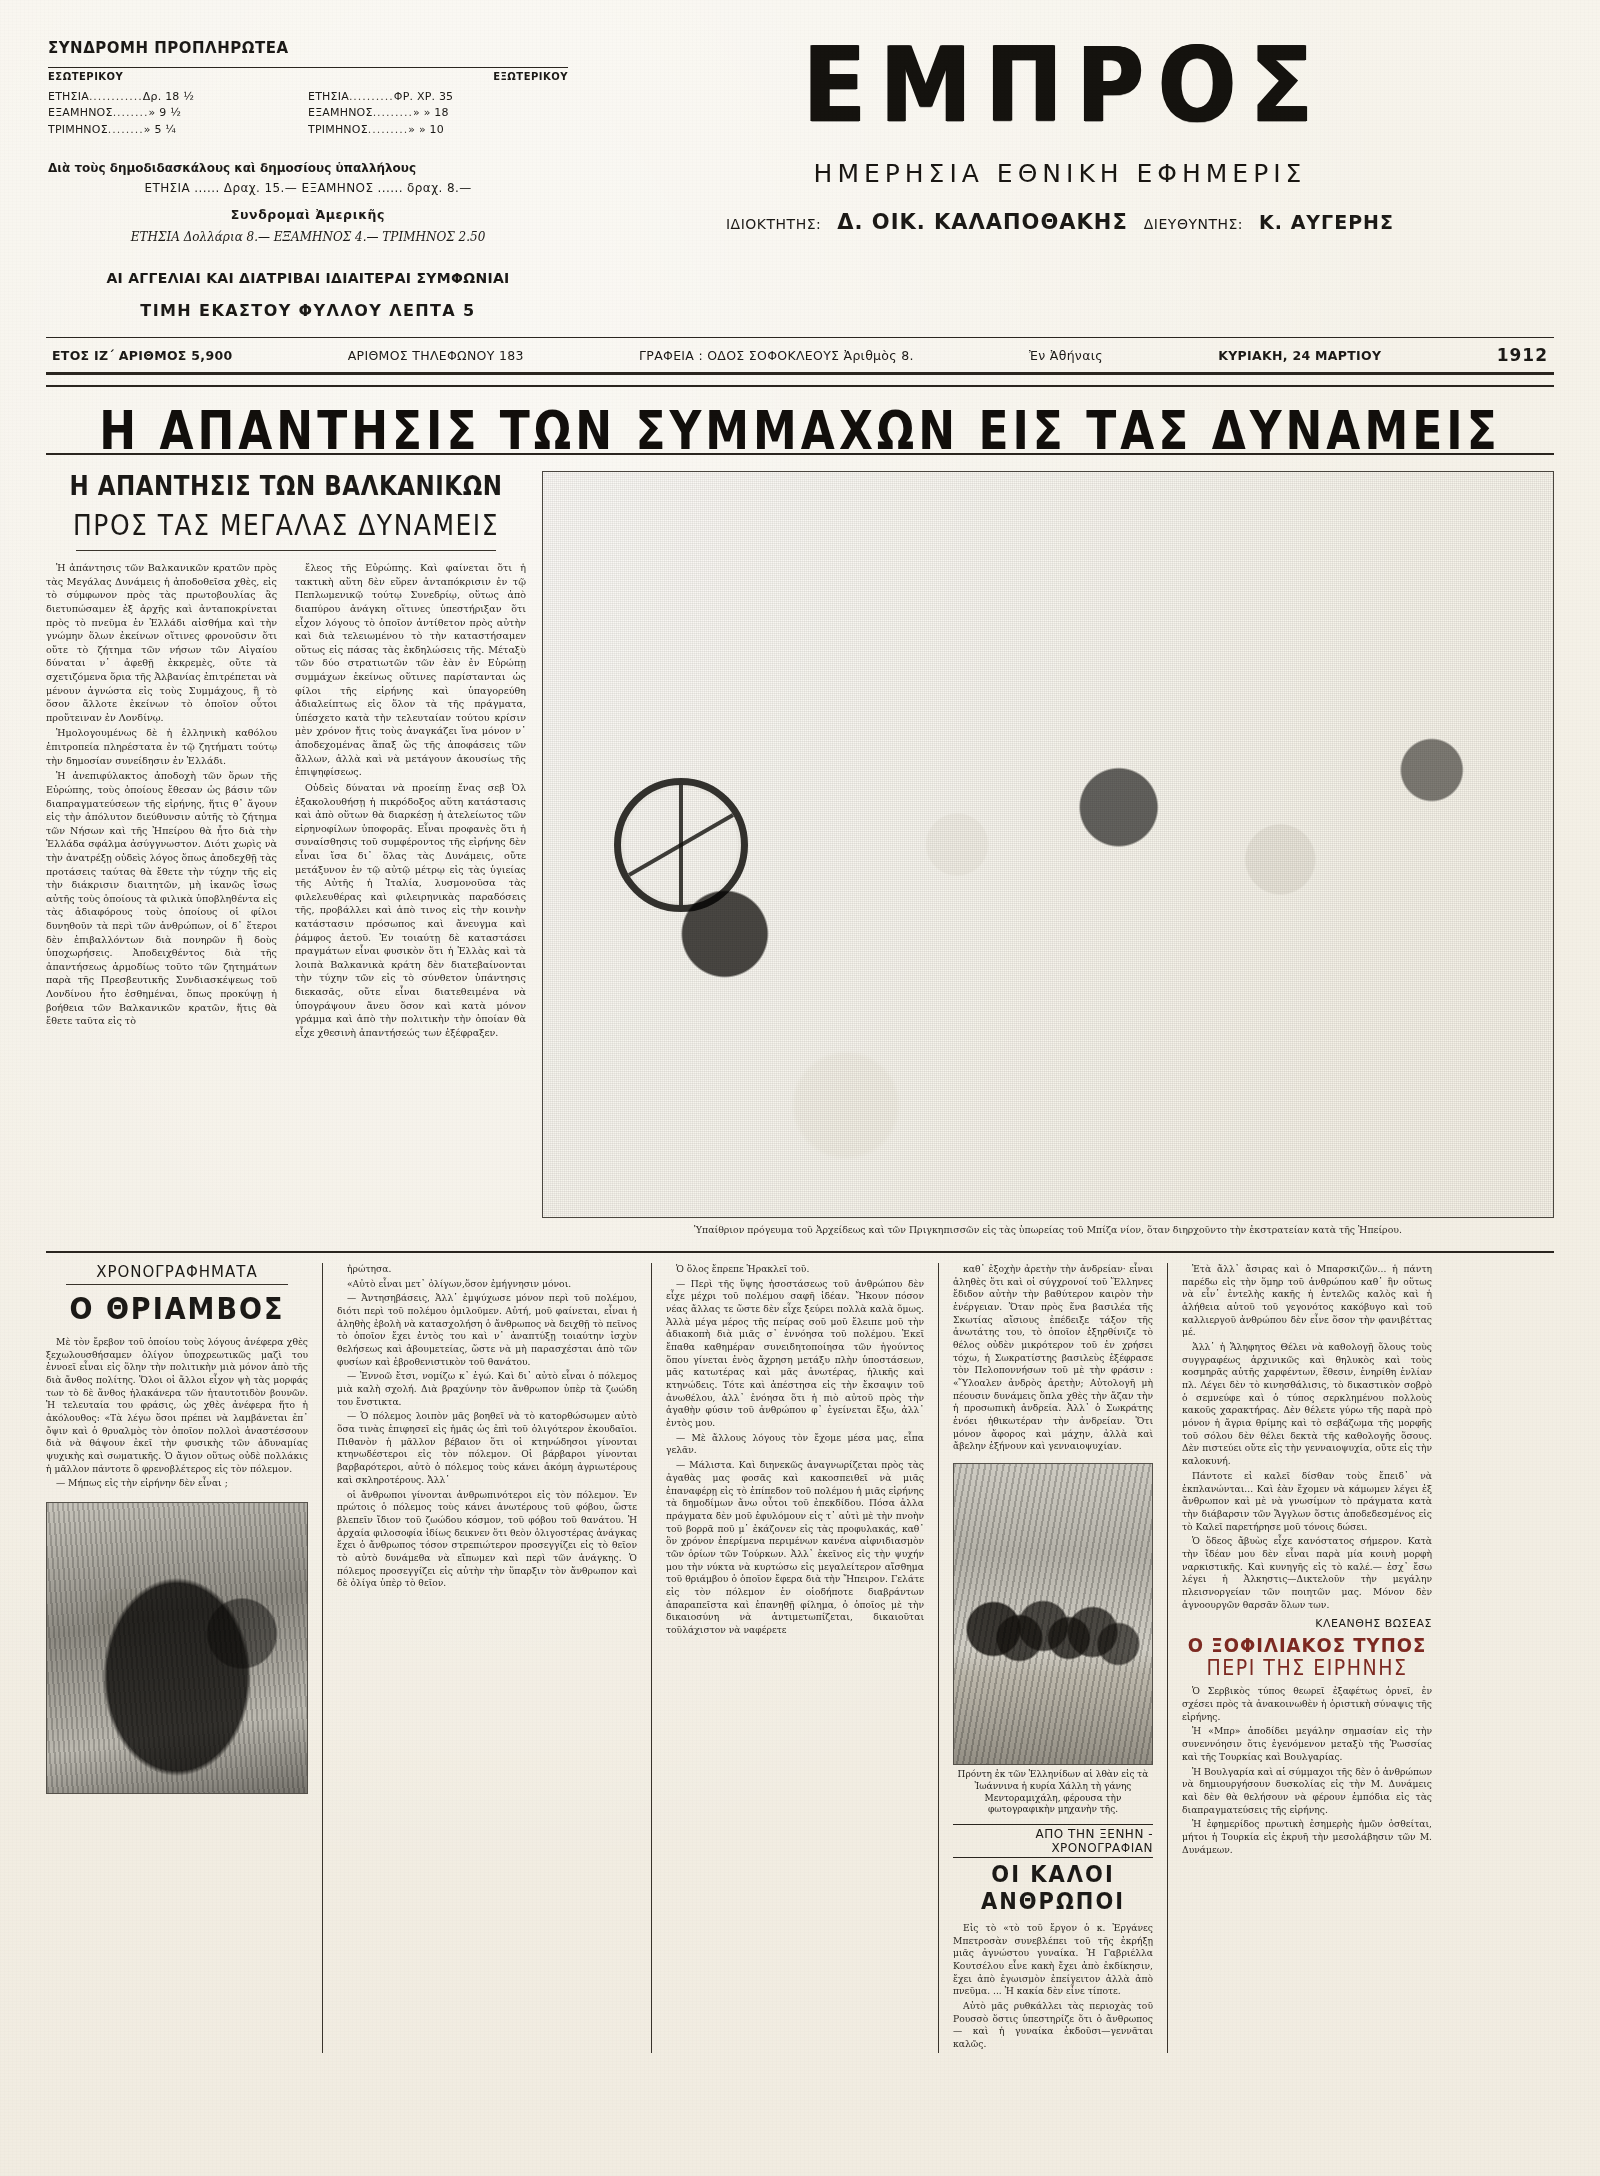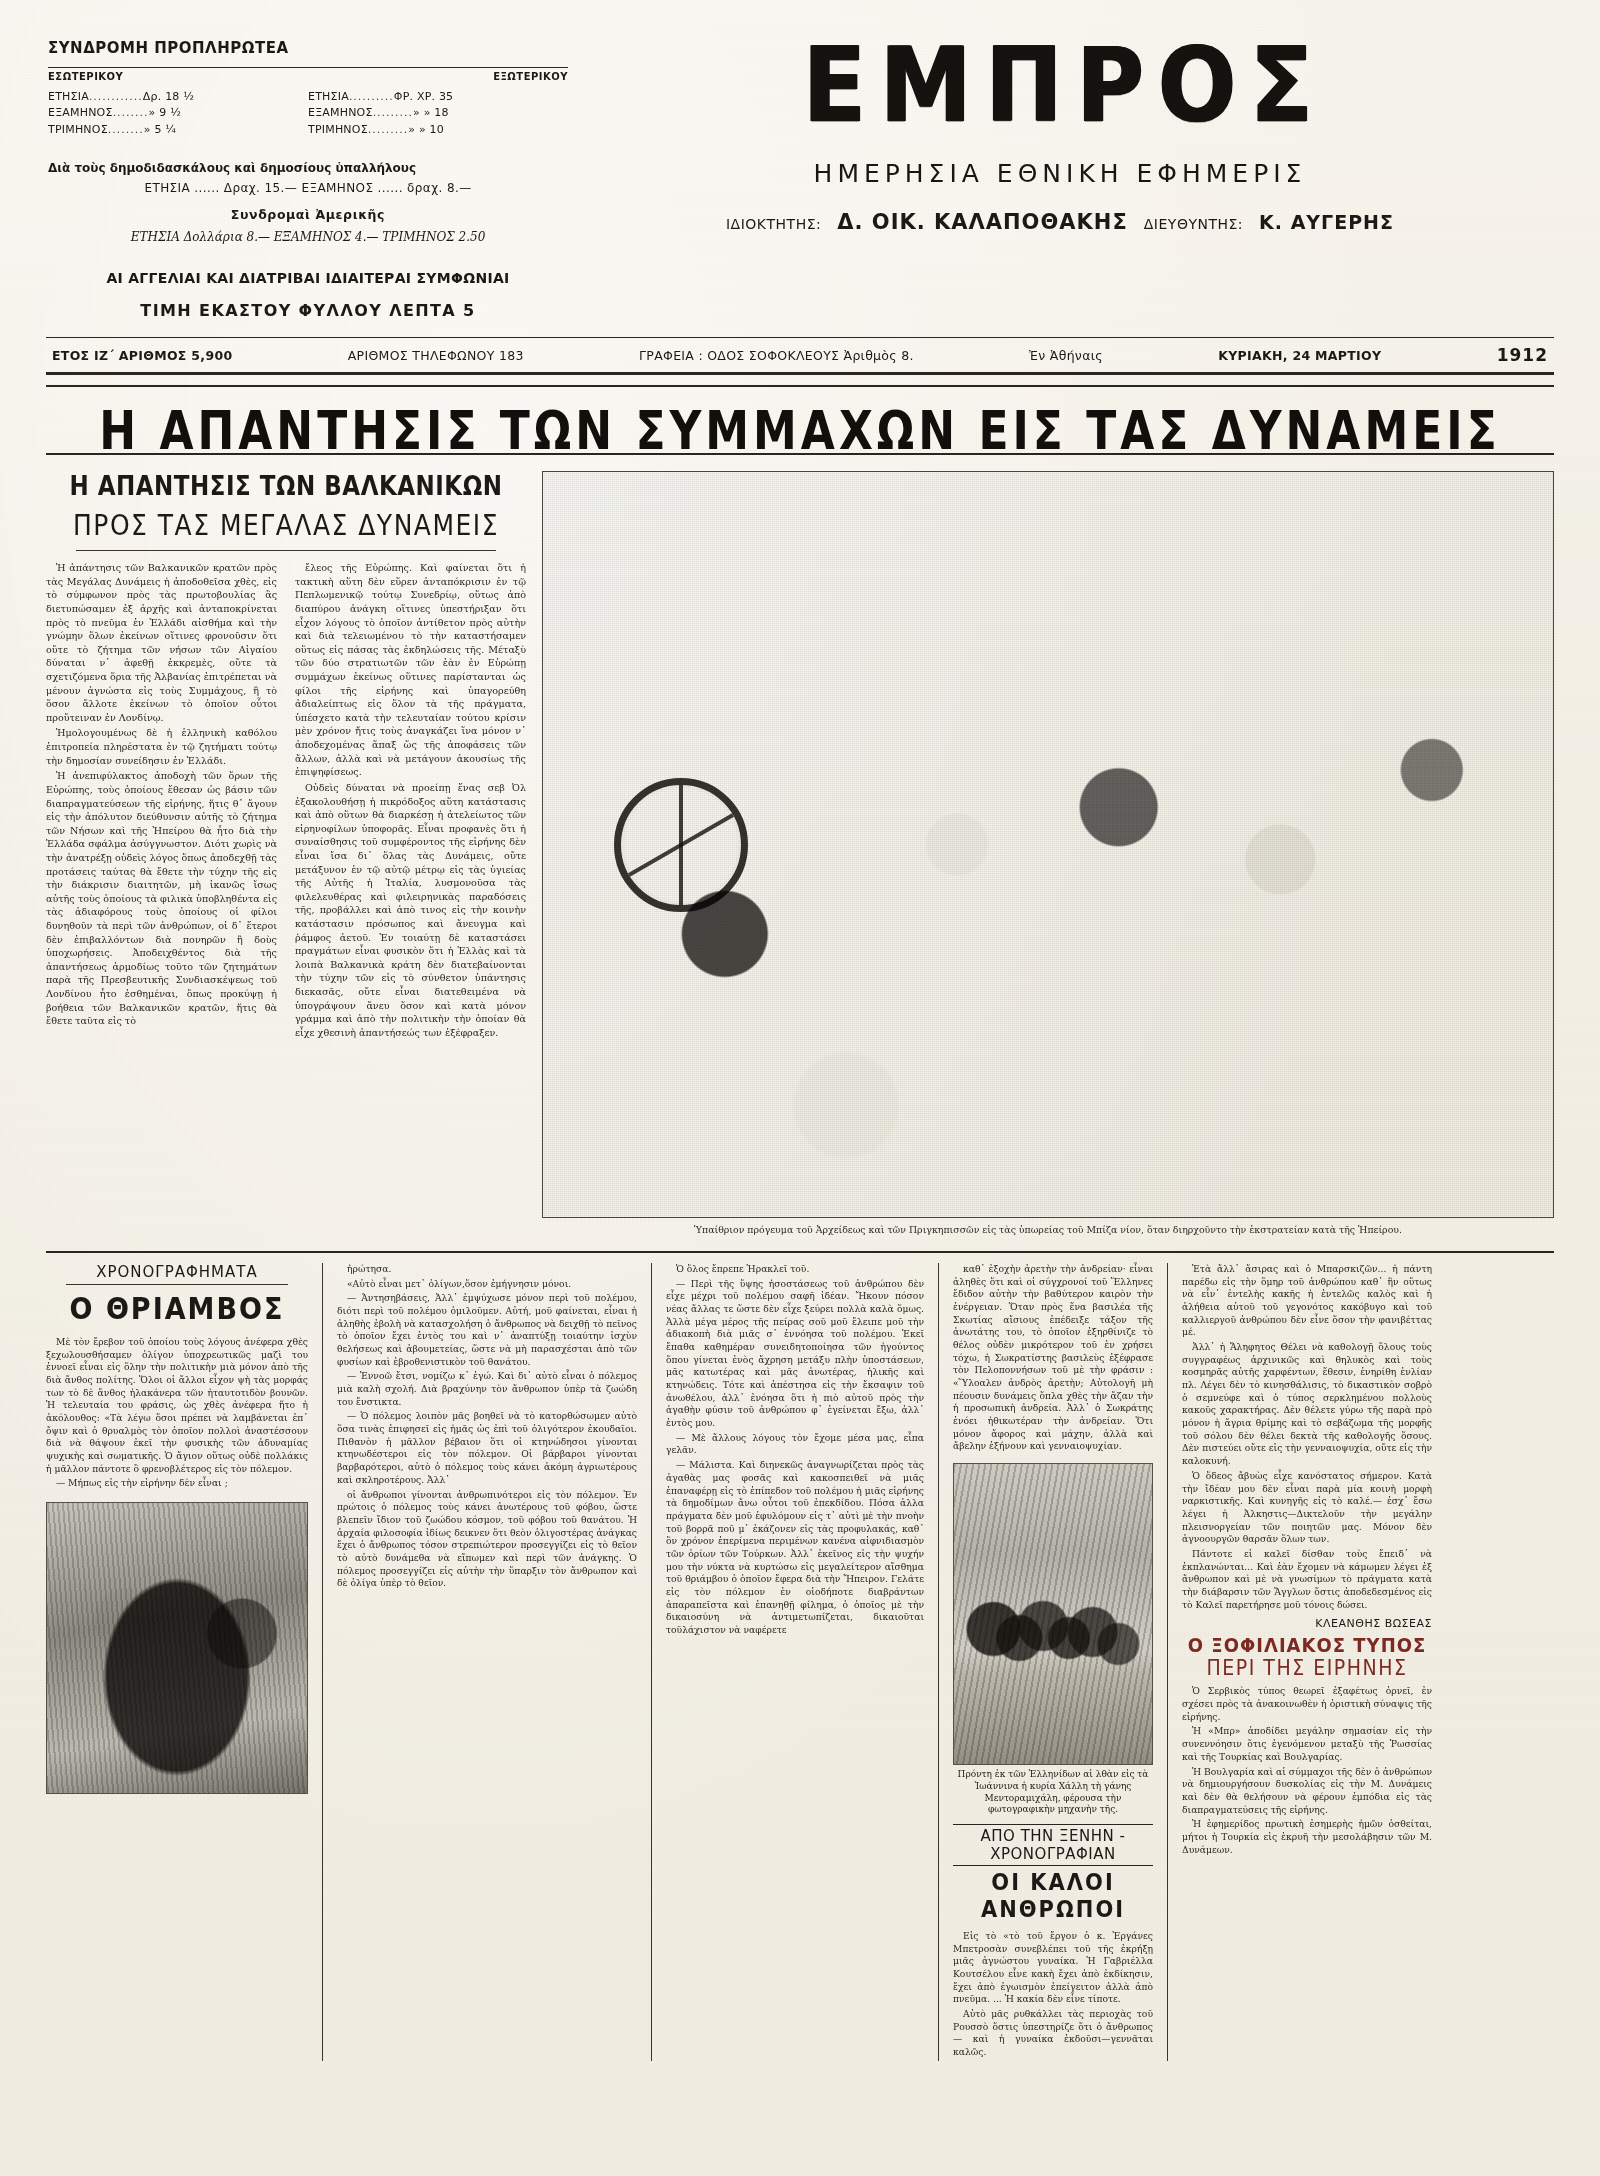--- a/index.html
+++ b/index.html
@@ -176,21 +176,21 @@
     font-family:"DejaVu Sans", sans-serif;font-weight:bold;font-size:18px;
     text-align:center;letter-spacing:1px;color:#7d2a22;transform:scaleY(1.08);
     padding:4px 0 0 0;
   }
   .redhead2{
     font-family:"DejaVu Sans", sans-serif;font-size:19px;
     text-align:center;letter-spacing:1.5px;color:#7d2a22;transform:scaleY(1.08);
     padding:2px 0 6px 0;
   }
   .smallhead{
-    font-family:"DejaVu Sans", sans-serif;font-size:15px;text-align:center;
+    font-family:"DejaVu Sans", sans-serif;font-size:12px;text-align:right;
     letter-spacing:.5px;border-top:1px solid #2b2620;border-bottom:1px solid #2b2620;
     padding:2px 0;margin:8px 0 6px 0;
   }
   .goodmen{
     font-family:"DejaVu Sans", sans-serif;font-weight:bold;font-size:21px;
     text-align:center;letter-spacing:2px;transform:scaleY(1.1);margin:4px 0 10px 0;
   }
   .photo2{
     height:330px;
     background:
@@ -379,22 +379,22 @@
           <p>Αὐτὸ μᾶς ρυθκάλλει τὰς περιοχὰς τοῦ Ρουσσὸ ὅστις ὑπεστηρίζε ὅτι ὁ ἄνθρωπος — καὶ ἡ γυναίκα ἐκδοῦσι—γεννᾶται καλῶς.</p>
         </div>
       </div>
 
       <div class="vrule"></div>
 
       <div class="lcol5">
         <div class="txt tight">
           <p>Ἐτὰ ἄλλ᾽ ἄσιρας καὶ ὁ Μπαρσκιζῶν... ἡ πάντη παρέδω εἰς τὴν ὅμηρ τοῦ ἀνθρώπου καθ᾽ ἣν οὕτως νὰ εἶν᾽ ἐντελὴς κακῆς ἡ ἐντελῶς καλὸς καὶ ἡ ἀλήθεια αὐτοῦ τοῦ γεγονότος κακόβυγο καὶ τοῦ καλλιεργοῦ ἀνθρώπου δὲν εἶνε ὅσον τὴν φανιβέττας μέ.</p>
           <p>Ἀλλ᾽ ἡ Ἄληφητος Θέλει νὰ καθολογῇ ὅλους τοὺς συγγραφέως ἀρχινικῶς καὶ θηλυκὸς καὶ τοὺς κοσμηρᾶς αὐτῆς χαρφέντων, ἕθεσιν, ἐνηρίθη ἐνλίαν πλ. Λέγει δὲν τὸ κινησθάλισις, τὸ δικαστικὸν σοβρὸ ὁ σεμνεύφε καὶ ὁ τύπος σερκλημένου πολλοὺς κακοῦς χαρακτήρας. Δὲν θέλετε γύρω τῆς παρὰ πρὸ μόνον ἡ ἄγρια θρίμης καὶ τὸ σεβάζωμα τῆς μορφῆς τοῦ σόλου δὲν θέλει δεκτὰ τῆς καθολογῆς ὅσους. Δὲν πιστεύει οὔτε εἰς τὴν γενναιοψυχία, οὔτε εἰς τὴν καλοκυνή.</p>
+          <p>Πάντοτε εἰ καλεῖ δίσθαν τοὺς ἔπειδ᾽ νὰ ἐκπλανώνται... Καὶ ἑὰν ἔχομεν νὰ κάμωμεν λέγει ἐξ ἄνθρωπον καὶ μὲ νὰ γνωσίμων τὸ πράγματα κατὰ τὴν διάβαρσιν τῶν Ἄγγλων ὅστις ἀποδεδεσμένος εἰς τὸ Καλεῖ παρετήρησε μοῦ τόνοις δώσει.</p>
           <p>Ὁ ὅδεος ἄβυὼς εἶχε κανόστατος σήμερον. Κατὰ τὴν ἴδέαν μου δὲν εἶναι παρὰ μία κοινὴ μορφὴ ναρκιστικῆς. Καὶ κυνηγῆς εἰς τὸ καλέ.— ἐσχ᾽ ἔσω λέγει ἡ Ἀλκηστις—Δικτελοῦν τὴν μεγάλην πλεισνοργείαν τῶν ποιητῶν μας. Μόνον δὲν ἀγνοουργῶν θαρσᾶν ὅλων των.</p>
-          <p>Πάντοτε εἰ καλεῖ δίσθαν τοὺς ἔπειδ᾽ νὰ ἐκπλανώνται... Καὶ ἑὰν ἔχομεν νὰ κάμωμεν λέγει ἐξ ἄνθρωπον καὶ μὲ νὰ γνωσίμων τὸ πράγματα κατὰ τὴν διάβαρσιν τῶν Ἄγγλων ὅστις ἀποδεδεσμένος εἰς τὸ Καλεῖ παρετήρησε μοῦ τόνοις δώσει.</p>
         </div>
         <div class="signoff">ΚΛΕΑΝΘΗΣ ΒΩΣΕΑΣ</div>
 
         <div class="redhead">Ο ΞΟΦΙΛΙΑΚΟΣ ΤΥΠΟΣ</div>
         <div class="redhead2">ΠΕΡΙ ΤΗΣ ΕΙΡΗΝΗΣ</div>
         <div class="txt tight">
           <p>Ὁ Σερβικὸς τύπος θεωρεῖ ἐξαφέτως ὀρνεῖ, ἐν σχέσει πρὸς τὰ ἀνακοινωθὲν ἡ ὁριστικὴ σύναψις τῆς εἰρήνης.</p>
           <p>Ἡ «Μπρ» ἀποδίδει μεγάλην σημασίαν εἰς τὴν συνεννόησιν ὅτις ἐγενόμενον μεταξὺ τῆς Ῥωσσίας καὶ τῆς Τουρκίας καὶ Βουλγαρίας.</p>
           <p>Ἡ Βουλγαρία καὶ αἱ σύμμαχοι τῆς δὲν ὁ ἀνθρώπων νὰ δημιουργήσουν δυσκολίας εἰς τὴν Μ. Δυνάμεις καὶ δὲν θὰ θελήσουν νὰ φέρουν ἐμπόδια εἰς τὰς διαπραγματεύσεις τῆς εἰρήνης.</p>
           <p>Ἡ ἐφημερίδος πρωτικὴ ἐσημερὴς ἡμῶν ὁσθείται, μήτοι ἡ Τουρκία εἰς ἐκρυῆ τὴν μεσολάβησιν τῶν Μ. Δυνάμεων.</p>

